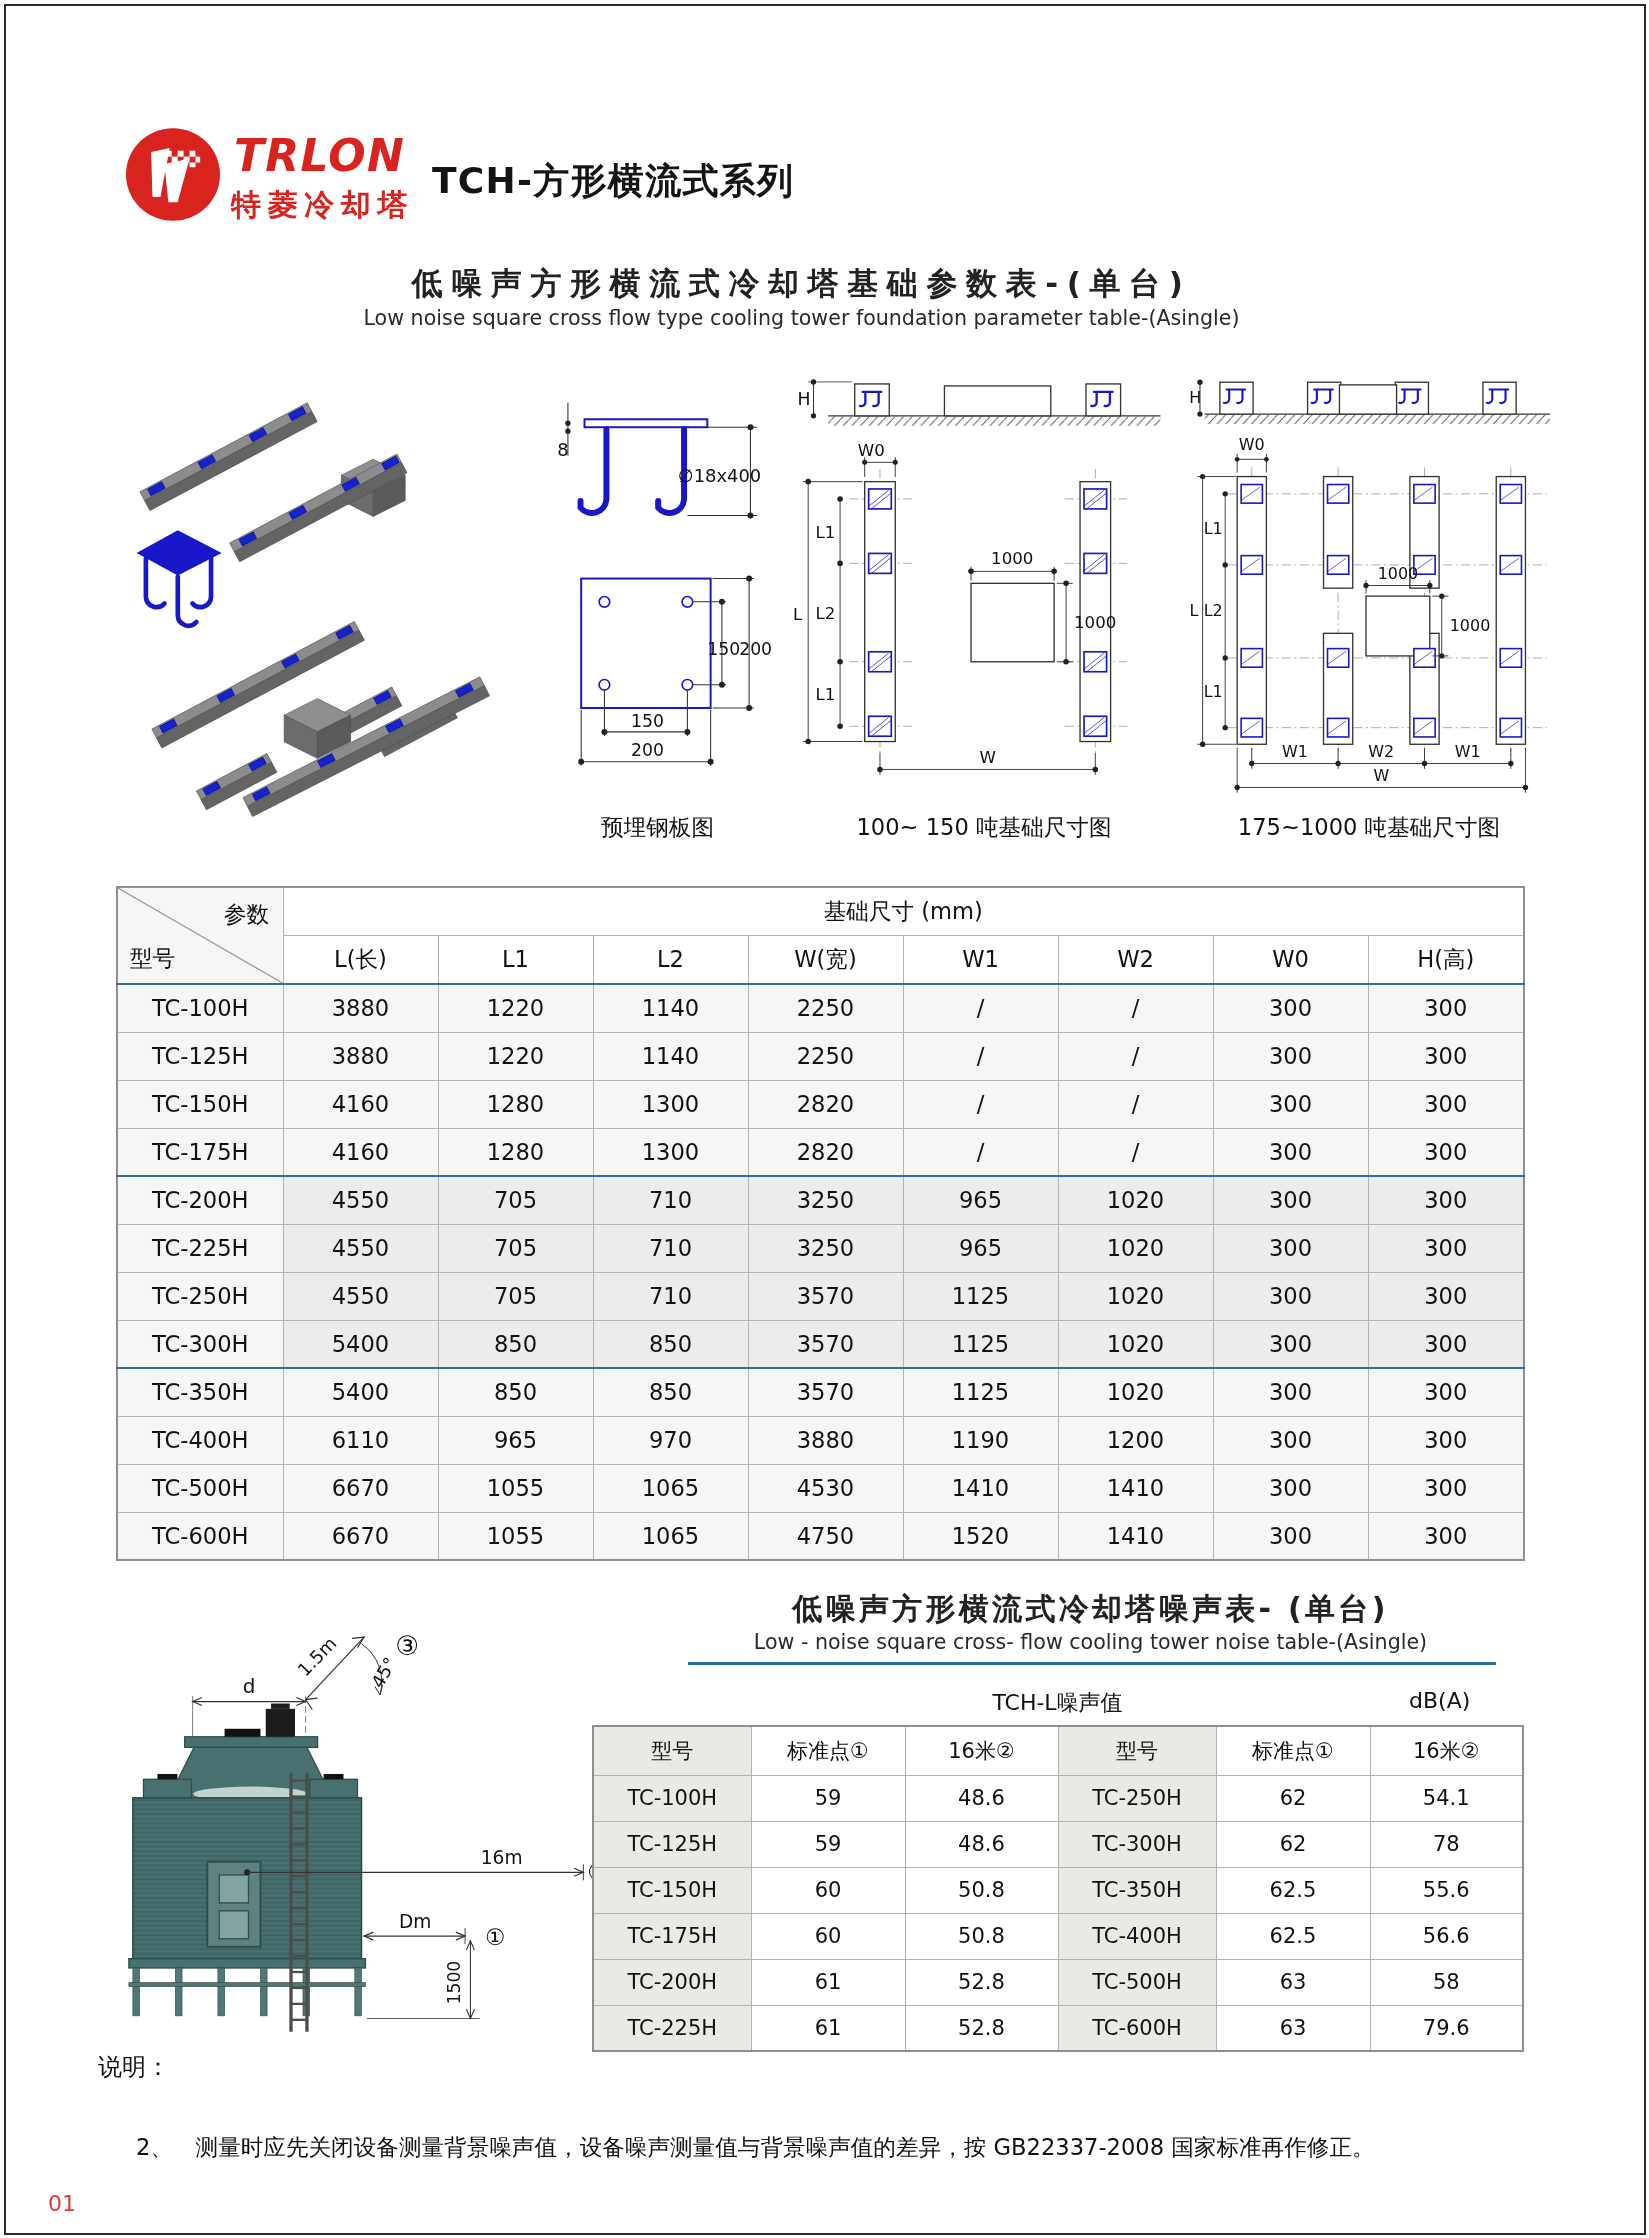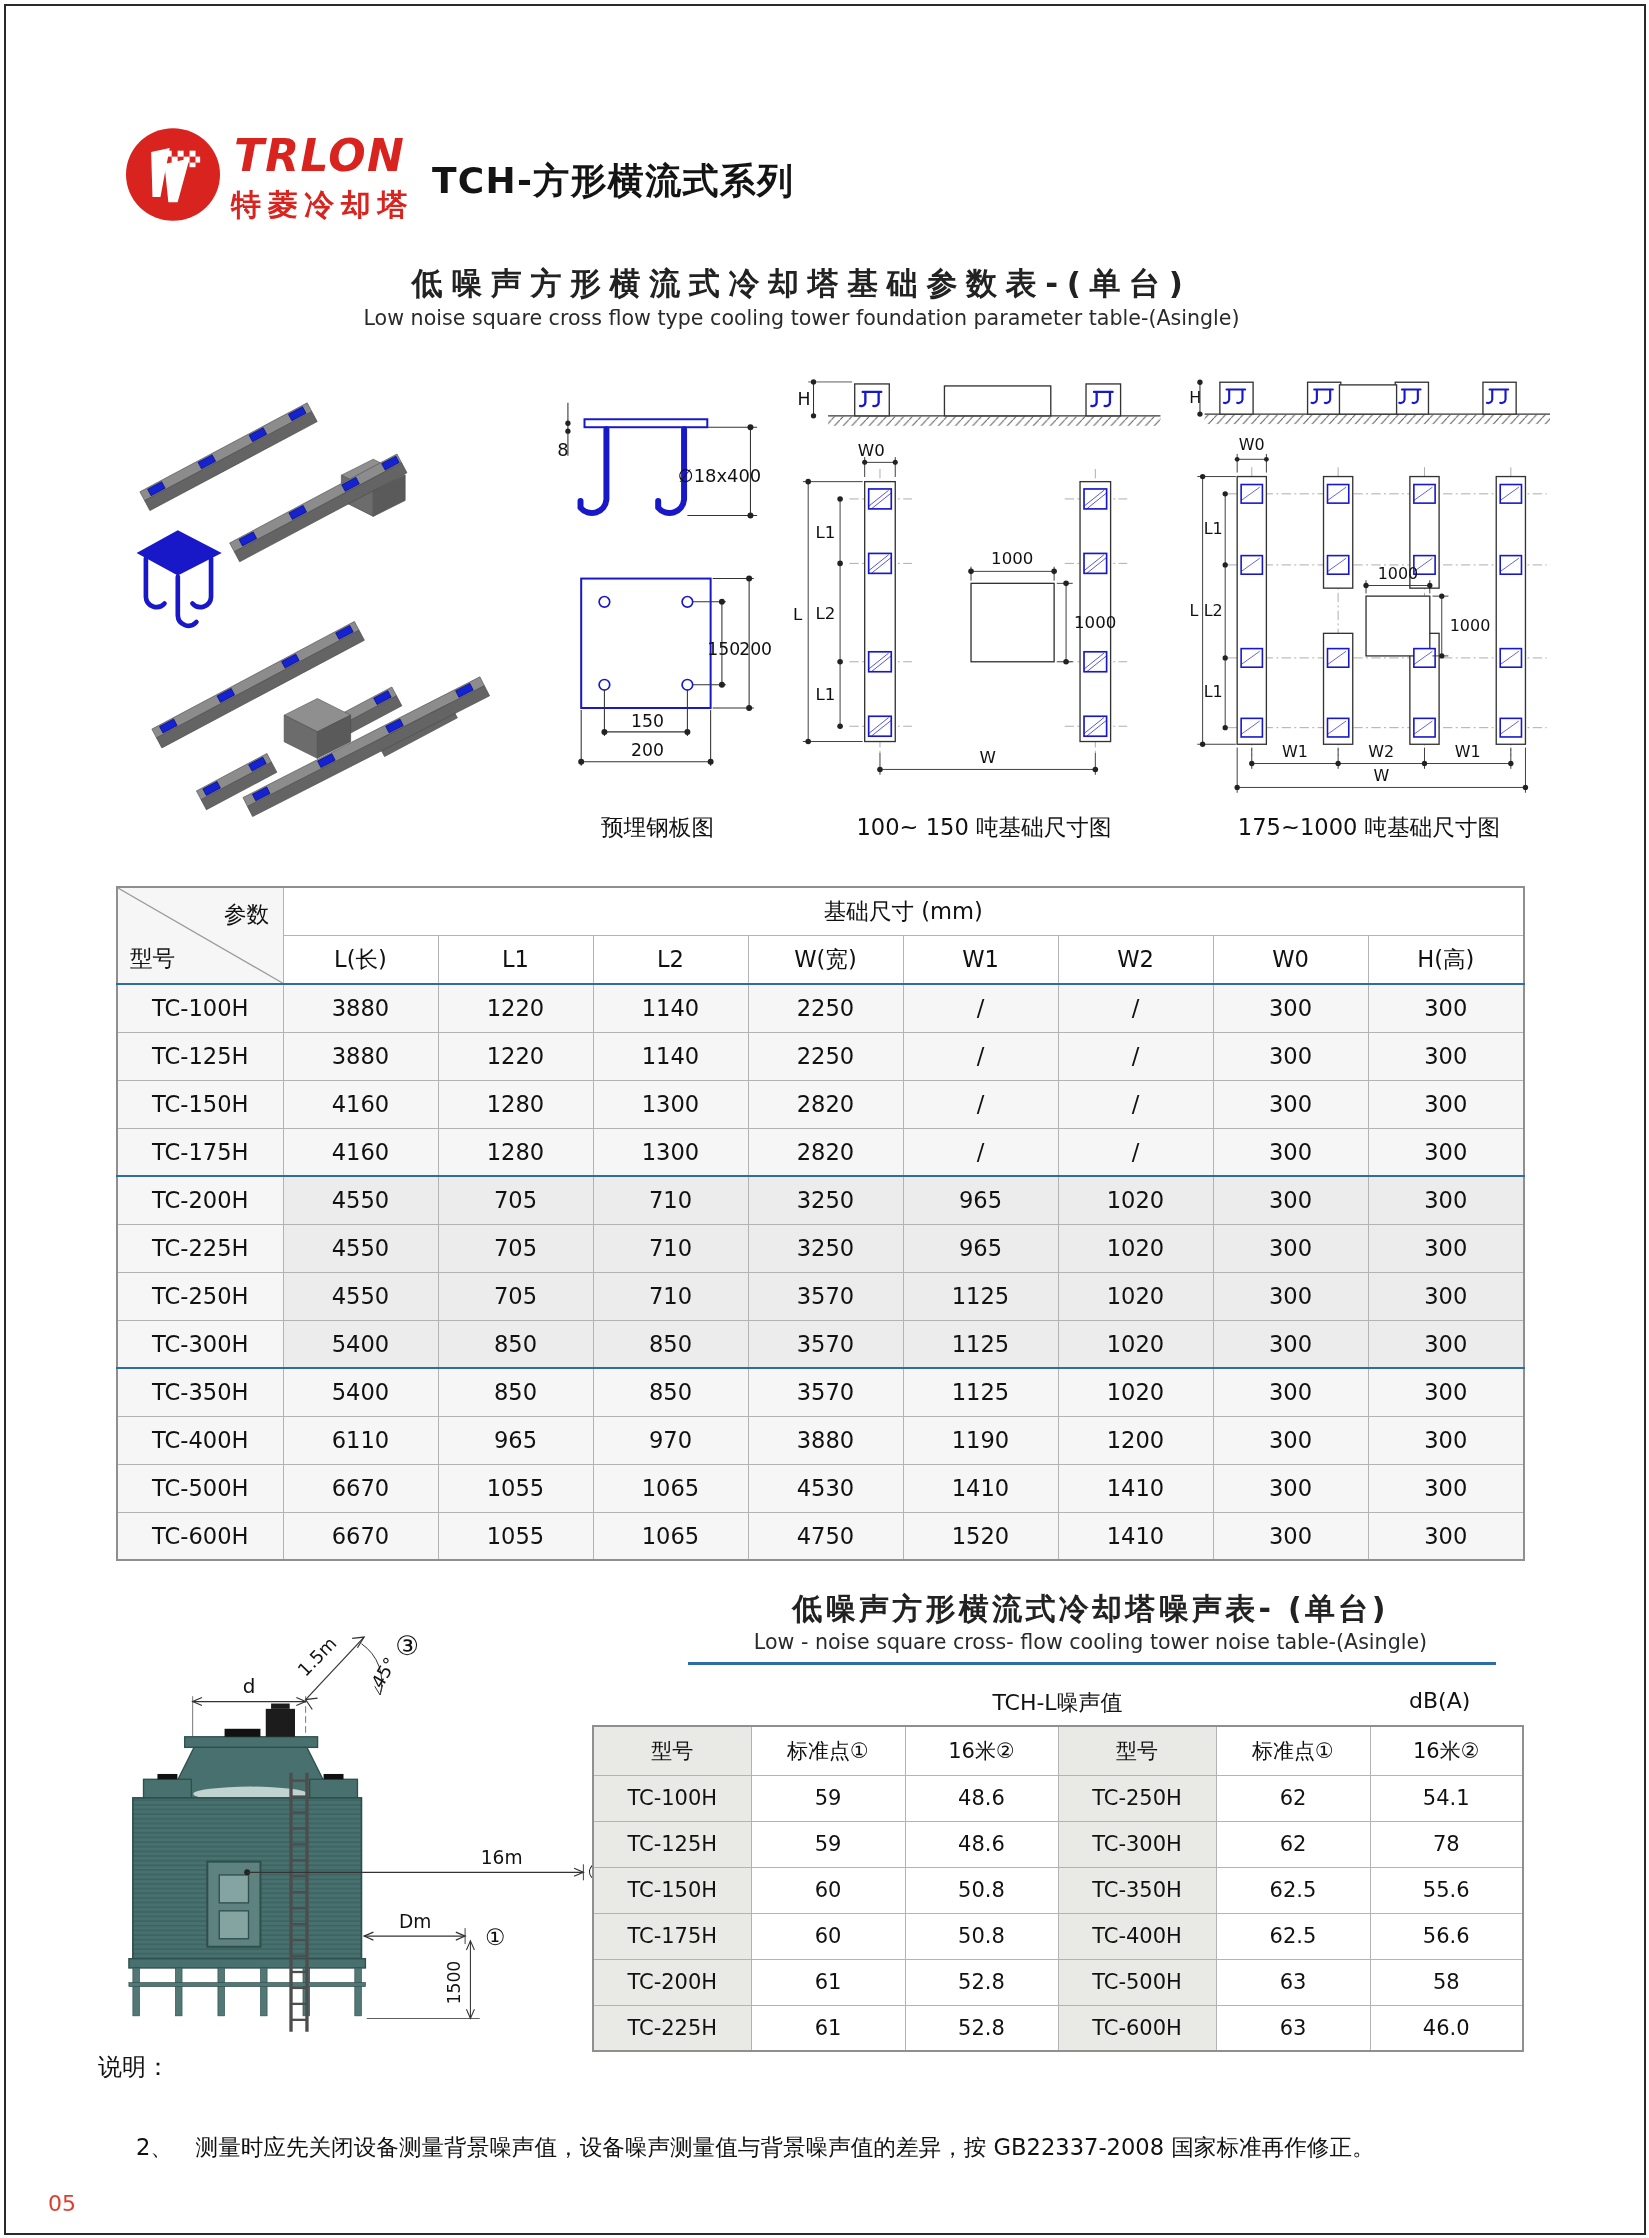--- a/index.html
+++ b/index.html
@@ -810,23 +810,23 @@
           <td class="model">TC-500H</td>
           <td>63</td>
           <td>58</td>
         </tr>
         <tr>
           <td class="model">TC-225H</td>
           <td>61</td>
           <td>52.8</td>
           <td class="model">TC-600H</td>
           <td>63</td>
-          <td>46.0</td>
+          <td>79.6</td>
         </tr>
       </tbody>
   </table>
 
   <div class="abs notes-heading">说明：</div>
   <div class="abs note-item note-2">2、　测量时应先关闭设备测量背景噪声值，设备噪声测量值与背景噪声值的差异，按 GB22337-2008 国家标准再作修正。</div>
 
-  <div class="abs page-num">05</div>
+  <div class="abs page-num">01</div>
 </div>
 
 
 </body></html>

